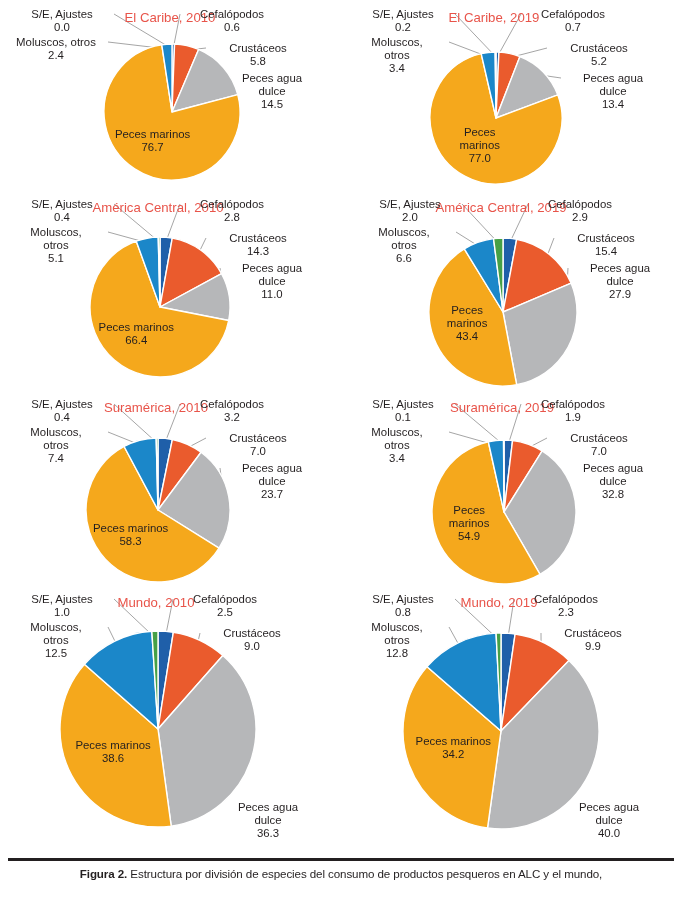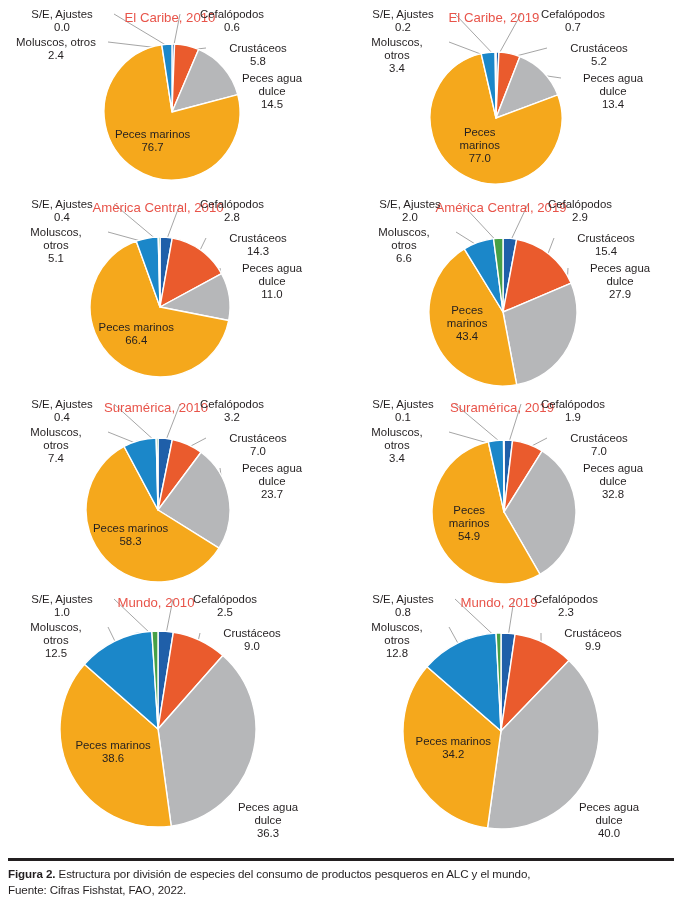--- a/index.html
+++ b/index.html
@@ -66,20 +66,21 @@
   .caption{
     position:absolute;
     left:8px;
     top:866px;
     width:666px;
     font-family:"Liberation Sans", sans-serif;
     font-size:11.6px;
     line-height:15.6px;
     color:#231f20;
     letter-spacing:-0.1px;
+    text-align:center;
   }
   .caption b{font-weight:bold;}
   .cap-line{display:block;white-space:nowrap;}
 </style>
 </head>
 <body>
 
 <div id="figure-root">
 
   <div class="charts-grid" id="charts-grid">
@@ -289,16 +290,15 @@
           <text x="62" y="18" text-anchor="middle" class="lbl"><tspan x="62" dy="0">S/E, Ajustes</tspan><tspan x="62" dy="13">0.8</tspan></text>
           <text x="112.2734177713121" y="159.86322895694653" text-anchor="middle" class="lbl-inside"><tspan x="112.2734177713121" dy="0">Peces marinos</tspan><tspan x="112.2734177713121" dy="13">34.2</tspan></text>
         </svg>
       </div>
     </div>
 
   <div class="caption-rule"></div>
 
   <div class="caption">
     <span class="cap-line"><b>Figura 2.</b><span> Estructura por división de especies del consumo de productos pesqueros en ALC y el mundo,</span></span>
-    <span class="cap-line">Fuente: Cifras Fishstat, FAO, 2022.</span>
   </div>
 
 </div>
 
 </body></html>

